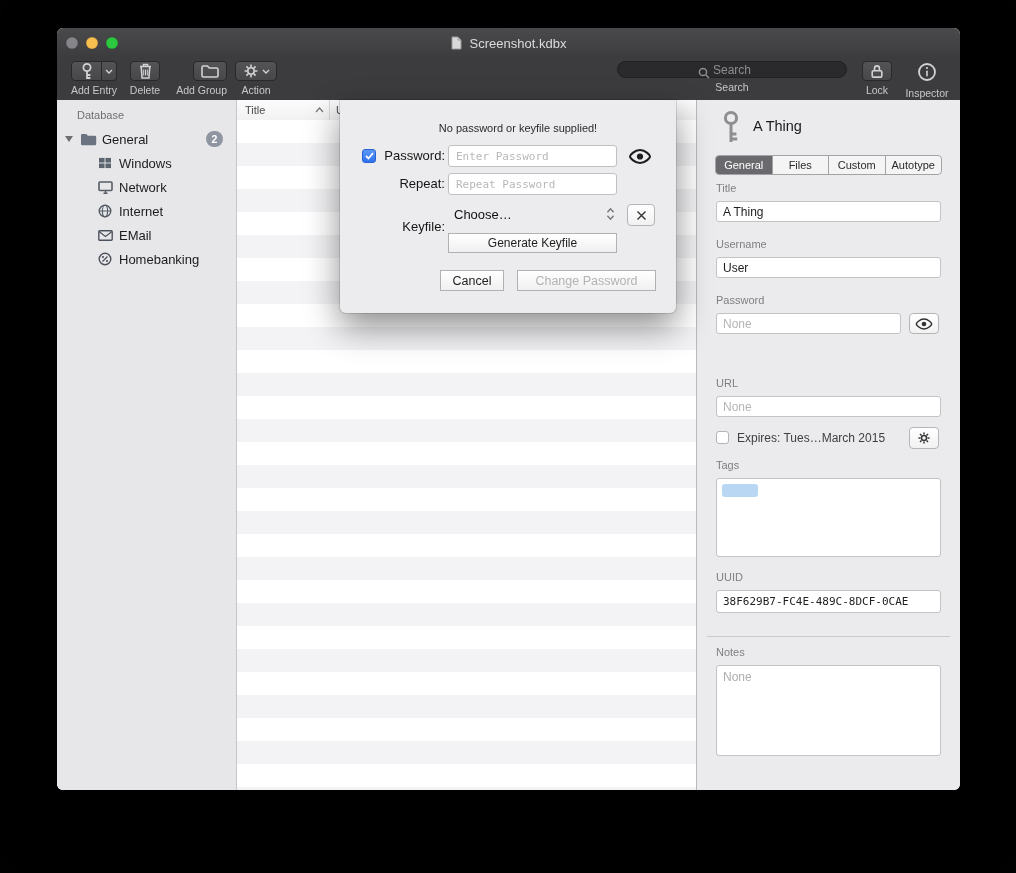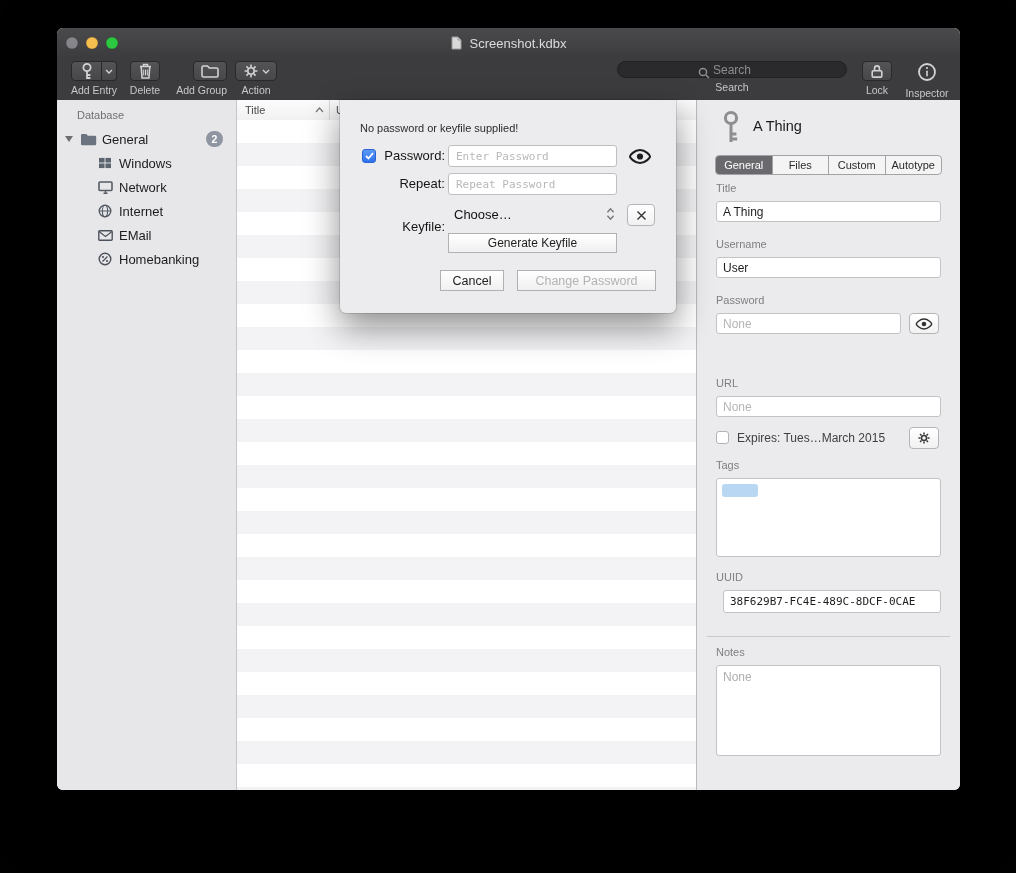--- a/index.html
+++ b/index.html
@@ -101,21 +101,21 @@
   .idivider{position:absolute;left:10px;right:10px;top:536px;border-top:1px solid #c9c9cb;}
   .notesarea{position:absolute;left:19px;right:19px;top:565px;height:91px;box-sizing:border-box;
        background:#fff;border:1px solid #c3c3c5;border-radius:3px;resize:none;padding:4px 6px;
        font-size:12px;color:#1e1e1e;font-family:"Liberation Sans",sans-serif;outline:none;}
   .notesarea::placeholder{color:#aeaeb0;}
 
   
   .sheet{position:absolute;left:283px;top:72px;width:336px;height:213px;background:#ececee;
          border-radius:0 0 6px 6px;z-index:30;
          box-shadow:0 14px 34px rgba(0,0,0,.45),0 0 0 1px rgba(0,0,0,.12);}
-  .sheet-msg{position:absolute;top:22px;left:0;right:0;font-size:11px;color:#2b2b2b;margin-left:20px;}
+  .sheet-msg{position:absolute;top:22px;left:0;right:0;text-align:center;font-size:11px;color:#2b2b2b;margin-left:20px;}
   .dlabel{position:absolute;width:68px;text-align:right;font-size:13px;color:#151515;line-height:22px;}
   .dfield{position:absolute;height:22px;width:169px;left:108px;box-sizing:border-box;background:#fff;
           border:1px solid #c0c0c2;border-radius:3px;font-family:"DejaVu Sans Mono",monospace;
           font-size:11px;color:#222;padding:0 7px;outline:none;}
   .dfield::placeholder{color:#b8b8ba;}
   .iconbtn{position:absolute;background:none;border:none;padding:0;margin:0;display:flex;
            align-items:center;justify-content:center;cursor:default;}
 </style>
 </head>
 <body>
@@ -355,21 +355,21 @@
             </g>
           </svg>
         </span>
 
         <div class="insp-label" style="left:19px;top:359px">Tags</div>
         <div class="tagsbox">
           <div class="tagchip"></div>
         </div>
 
         <div class="insp-label" style="left:19px;top:471px">UUID</div>
-        <input class="ifield mono" style="left: 19px; right: 19px; top: 490px; height: 23px; margin-left: 7px;" value="38F629B7-FC4E-489C-8DCF-0CAE">
+        <input class="ifield mono" style="left: 19px; right: 19px; top: 490px; height: 23px;" value="38F629B7-FC4E-489C-8DCF-0CAE">
 
         <div class="idivider"></div>
 
         <div class="insp-label" style="left:19px;top:546px">Notes</div>
         <textarea class="notesarea" placeholder="None" style=""></textarea>
       </aside>
     </div>
 
     <div class="sheet">
       <div class="sheet-msg">No password or keyfile supplied!</div>

